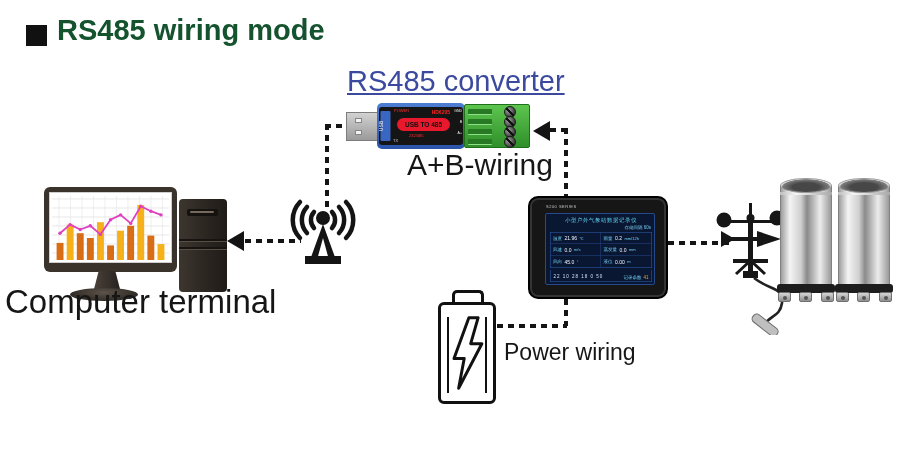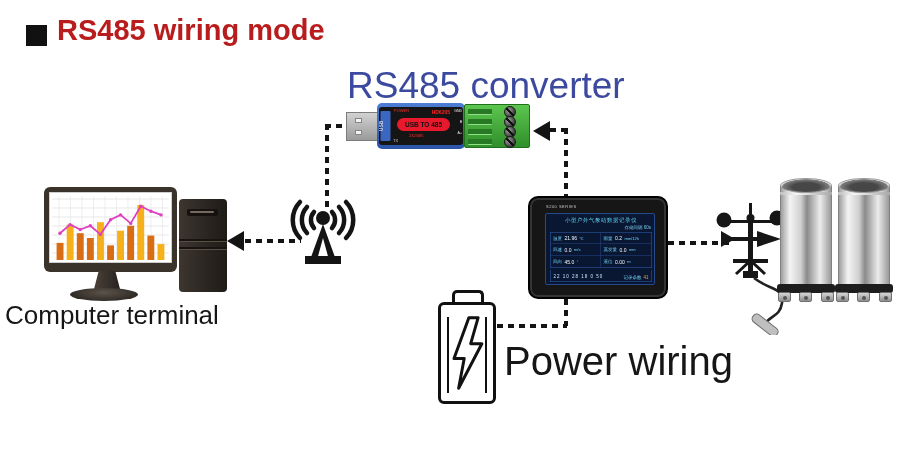--- a/index.html
+++ b/index.html
@@ -5,26 +5,26 @@
   * { margin:0; padding:0; box-sizing:border-box; }
   html,body { background:#fff; }
   #stage {
     position:relative; width:900px; height:474px; background:#ffffff;
     font-family:"Liberation Sans", sans-serif; overflow:hidden; color:#1a1a1a;
   }
   .abs { position:absolute; }
 
   
   .title-square { left:26px; top:25px; width:21px; height:21px; background:#111; }
-  .page-title { left:57px; top:14px; font-size:29px; font-weight:700; color:#b91c1c; }
-  .converter-label { left:347px; top:65px; font-size:37px; color:#3b4a9e; }
+  .page-title { left:57px; top:14px; font-size:29px; font-weight:700; color:#14532d; }
+  .converter-label { left:347px; top:65px; font-size:29px; color:#3b4a9e;text-decoration:underline; }
   .ab-label { left:407px; top:148px; font-size:30px; color:#161616; }
   .dt-label { left:232px; top:273px; font-size:24px; color:#1c1c1c; }
-  .ct-label { left:5px; top:300px; font-size:26px; color:#161616; }
-  .pw-label { left:504px; top:339px; font-size:40px; color:#161616; }
+  .ct-label { left:5px; top:283px; font-size:33px; color:#161616; }
+  .pw-label { left:504px; top:339px; font-size:23px; color:#161616; }
   .ps-label { left:314px; top:409px; font-size:31px; color:#161616; }
 
   
   .dash-h { height:4px; background-image:repeating-linear-gradient(90deg,#141414 0 6px,transparent 6px 11px); }
   .dash-v { width:4px;  background-image:repeating-linear-gradient(180deg,#141414 0 6px,transparent 6px 11px); }
   .arrow-left { width:0; height:0; border-top:10px solid transparent; border-bottom:10px solid transparent; border-right:17px solid #141414; }
 
   
   .usb-plug { left:346px; top:112px; width:33px; height:29px; background:linear-gradient(180deg,#d2d2d2,#9a9a9a); border:1px solid #7c7c7c; }
   .usb-plug .slot { position:absolute; width:7px; height:5px; background:#f2f2f2; border:1px solid #858585; left:8px; }
@@ -145,20 +145,21 @@
     <div class="t-slot" style="top:34px;"></div>
     <div class="screw" style="top:1px;"></div>
     <div class="screw" style="top:11px;"></div>
     <div class="screw" style="top:21px;"></div>
     <div class="screw" style="top:31px;"></div>
   </div>
 
   <div class="abs arrow-left" style="left:533px; top:121px;"></div>
   <div class="abs dash-h" style="left:550px; top:128px; width:16px;"></div>
   <div class="abs dash-v" style="left:564px; top:128px; height:68px;"></div>
+  <div class="abs ab-label">A+B-wiring</div>
 
   <svg class="abs antenna" width="70" height="78" viewBox="0 0 70 78">
     <g stroke="#141414" fill="none" stroke-linecap="round">
       <path d="M26,14 A12,12 0 0 0 26,30" stroke-width="4.5"></path>
       <path d="M19,9  A19,19 0 0 0 19,35" stroke-width="4.5"></path>
       <path d="M12,4  A26,26 0 0 0 12,40" stroke-width="4.5"></path>
       <path d="M44,14 A12,12 0 0 1 44,30" stroke-width="4.5"></path>
       <path d="M51,9  A19,19 0 0 1 51,35" stroke-width="4.5"></path>
       <path d="M58,4  A26,26 0 0 1 58,40" stroke-width="4.5"></path>
     </g>

